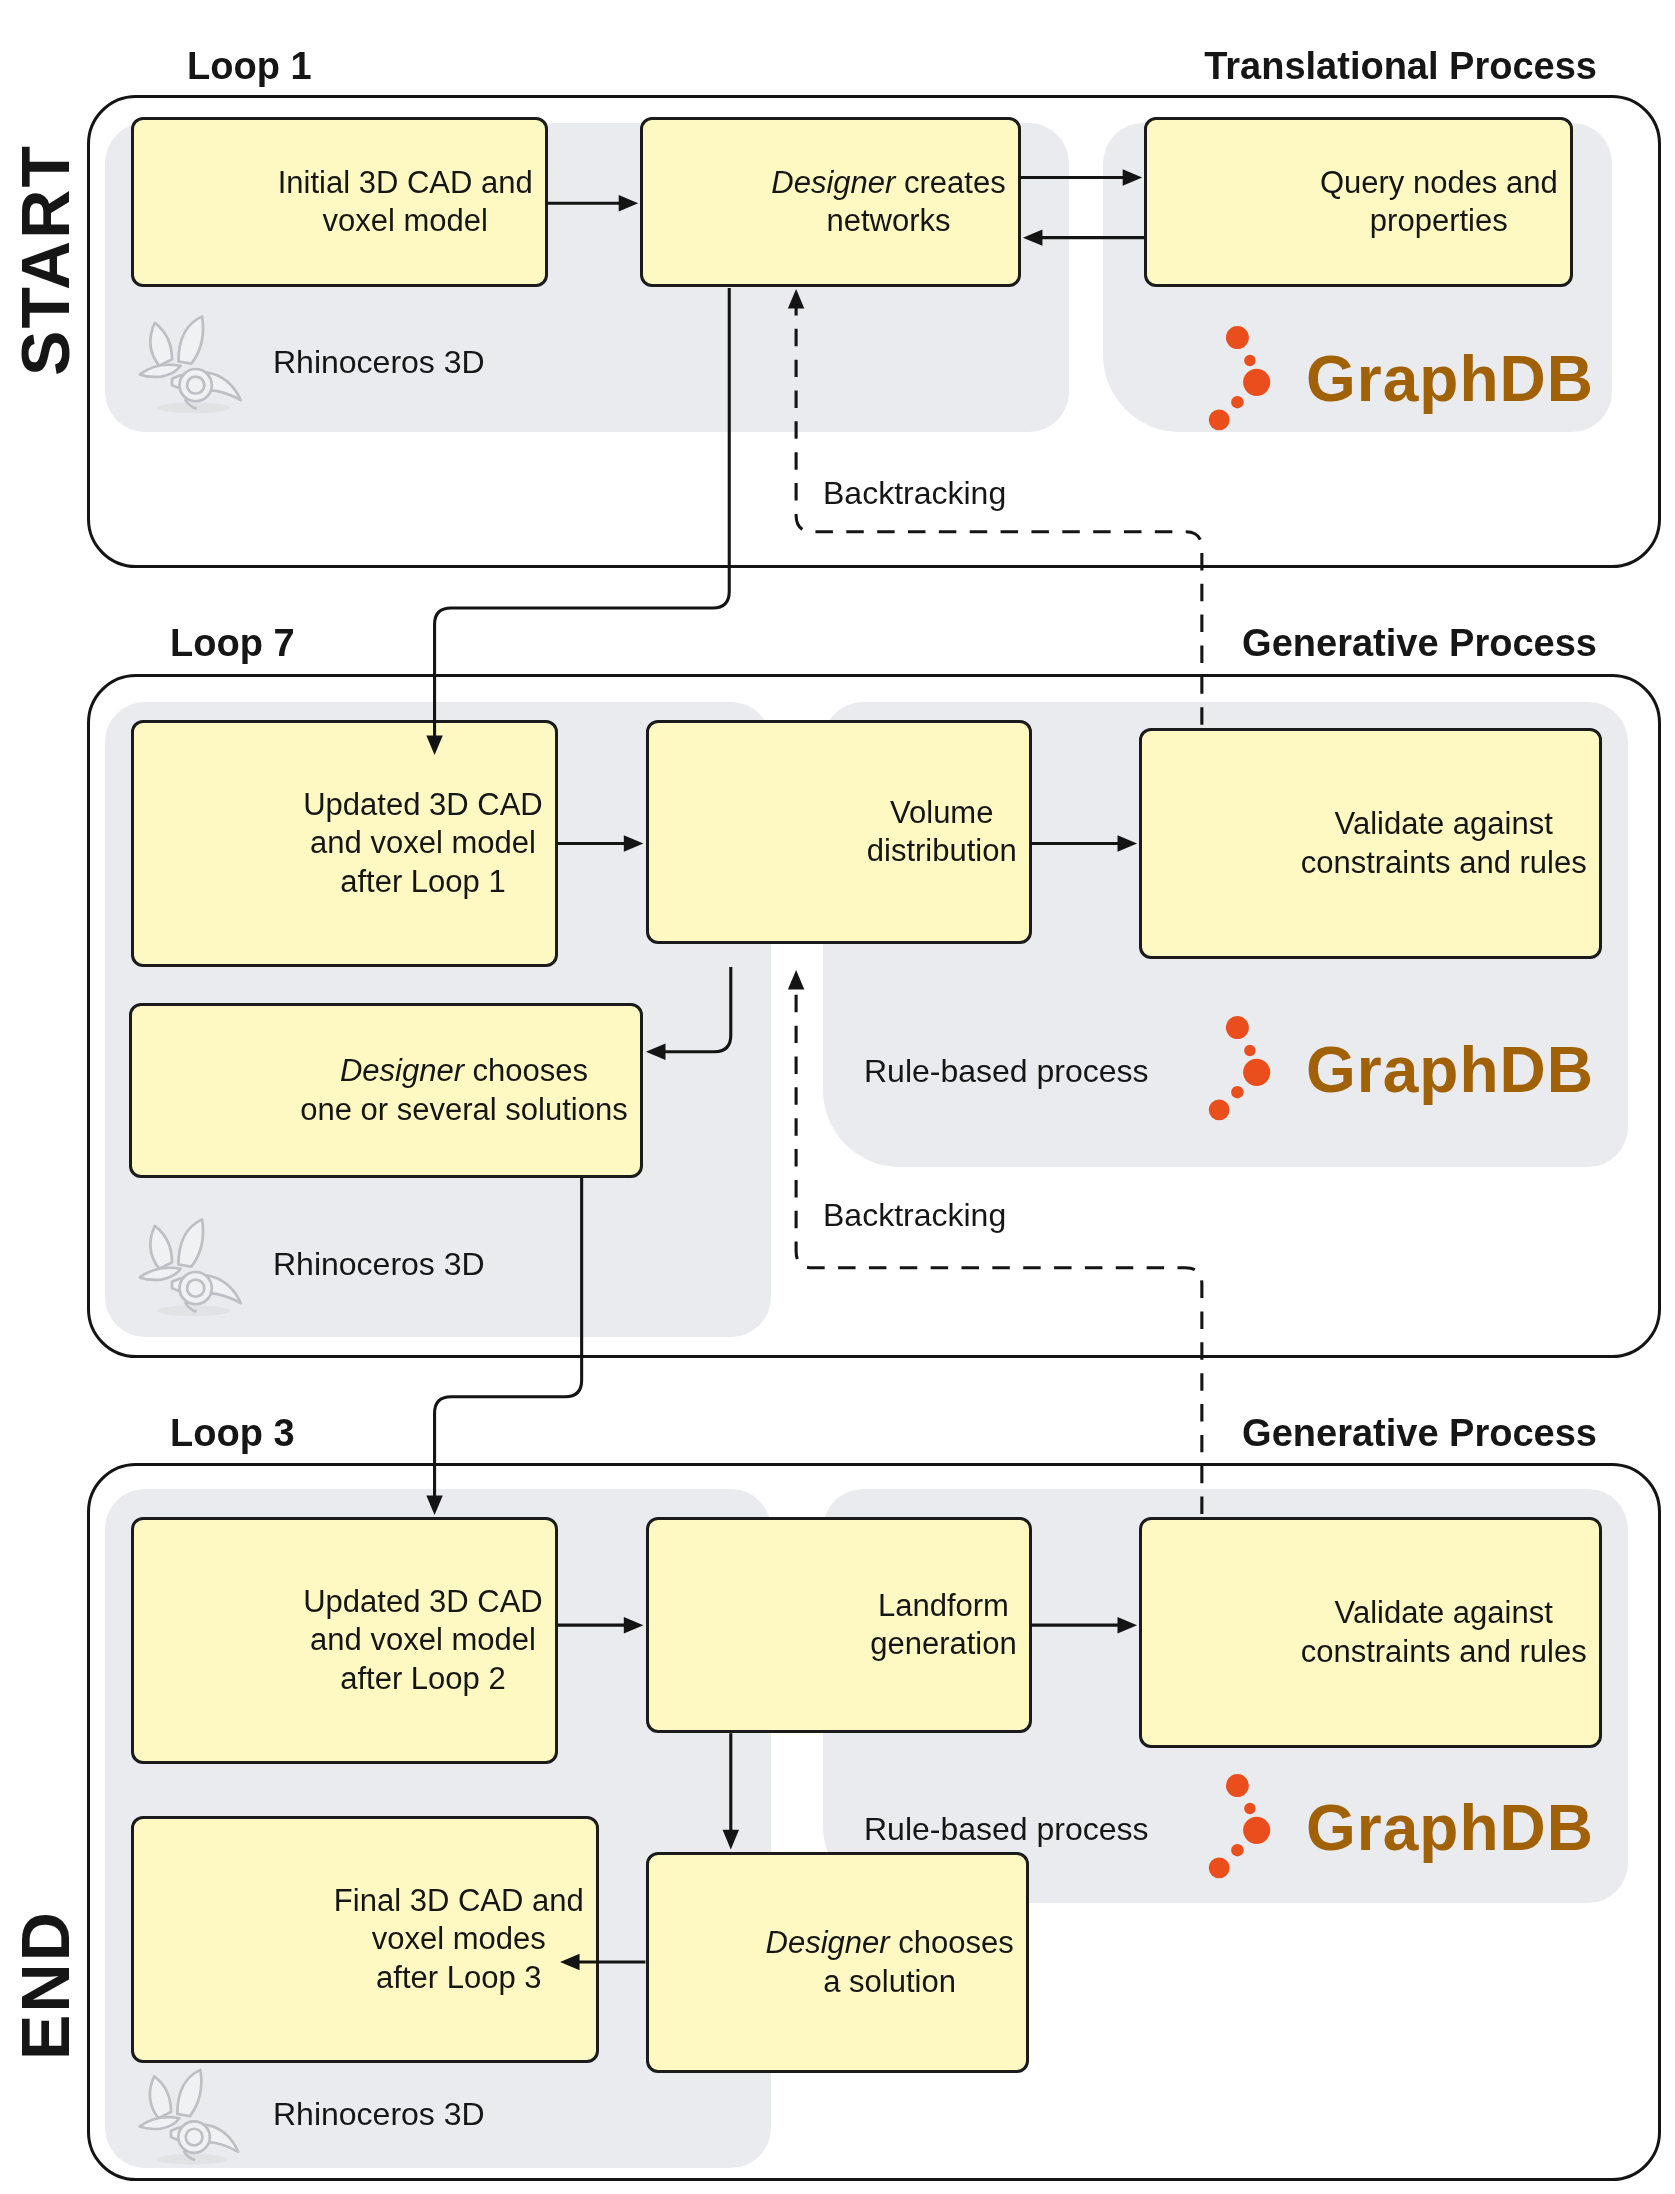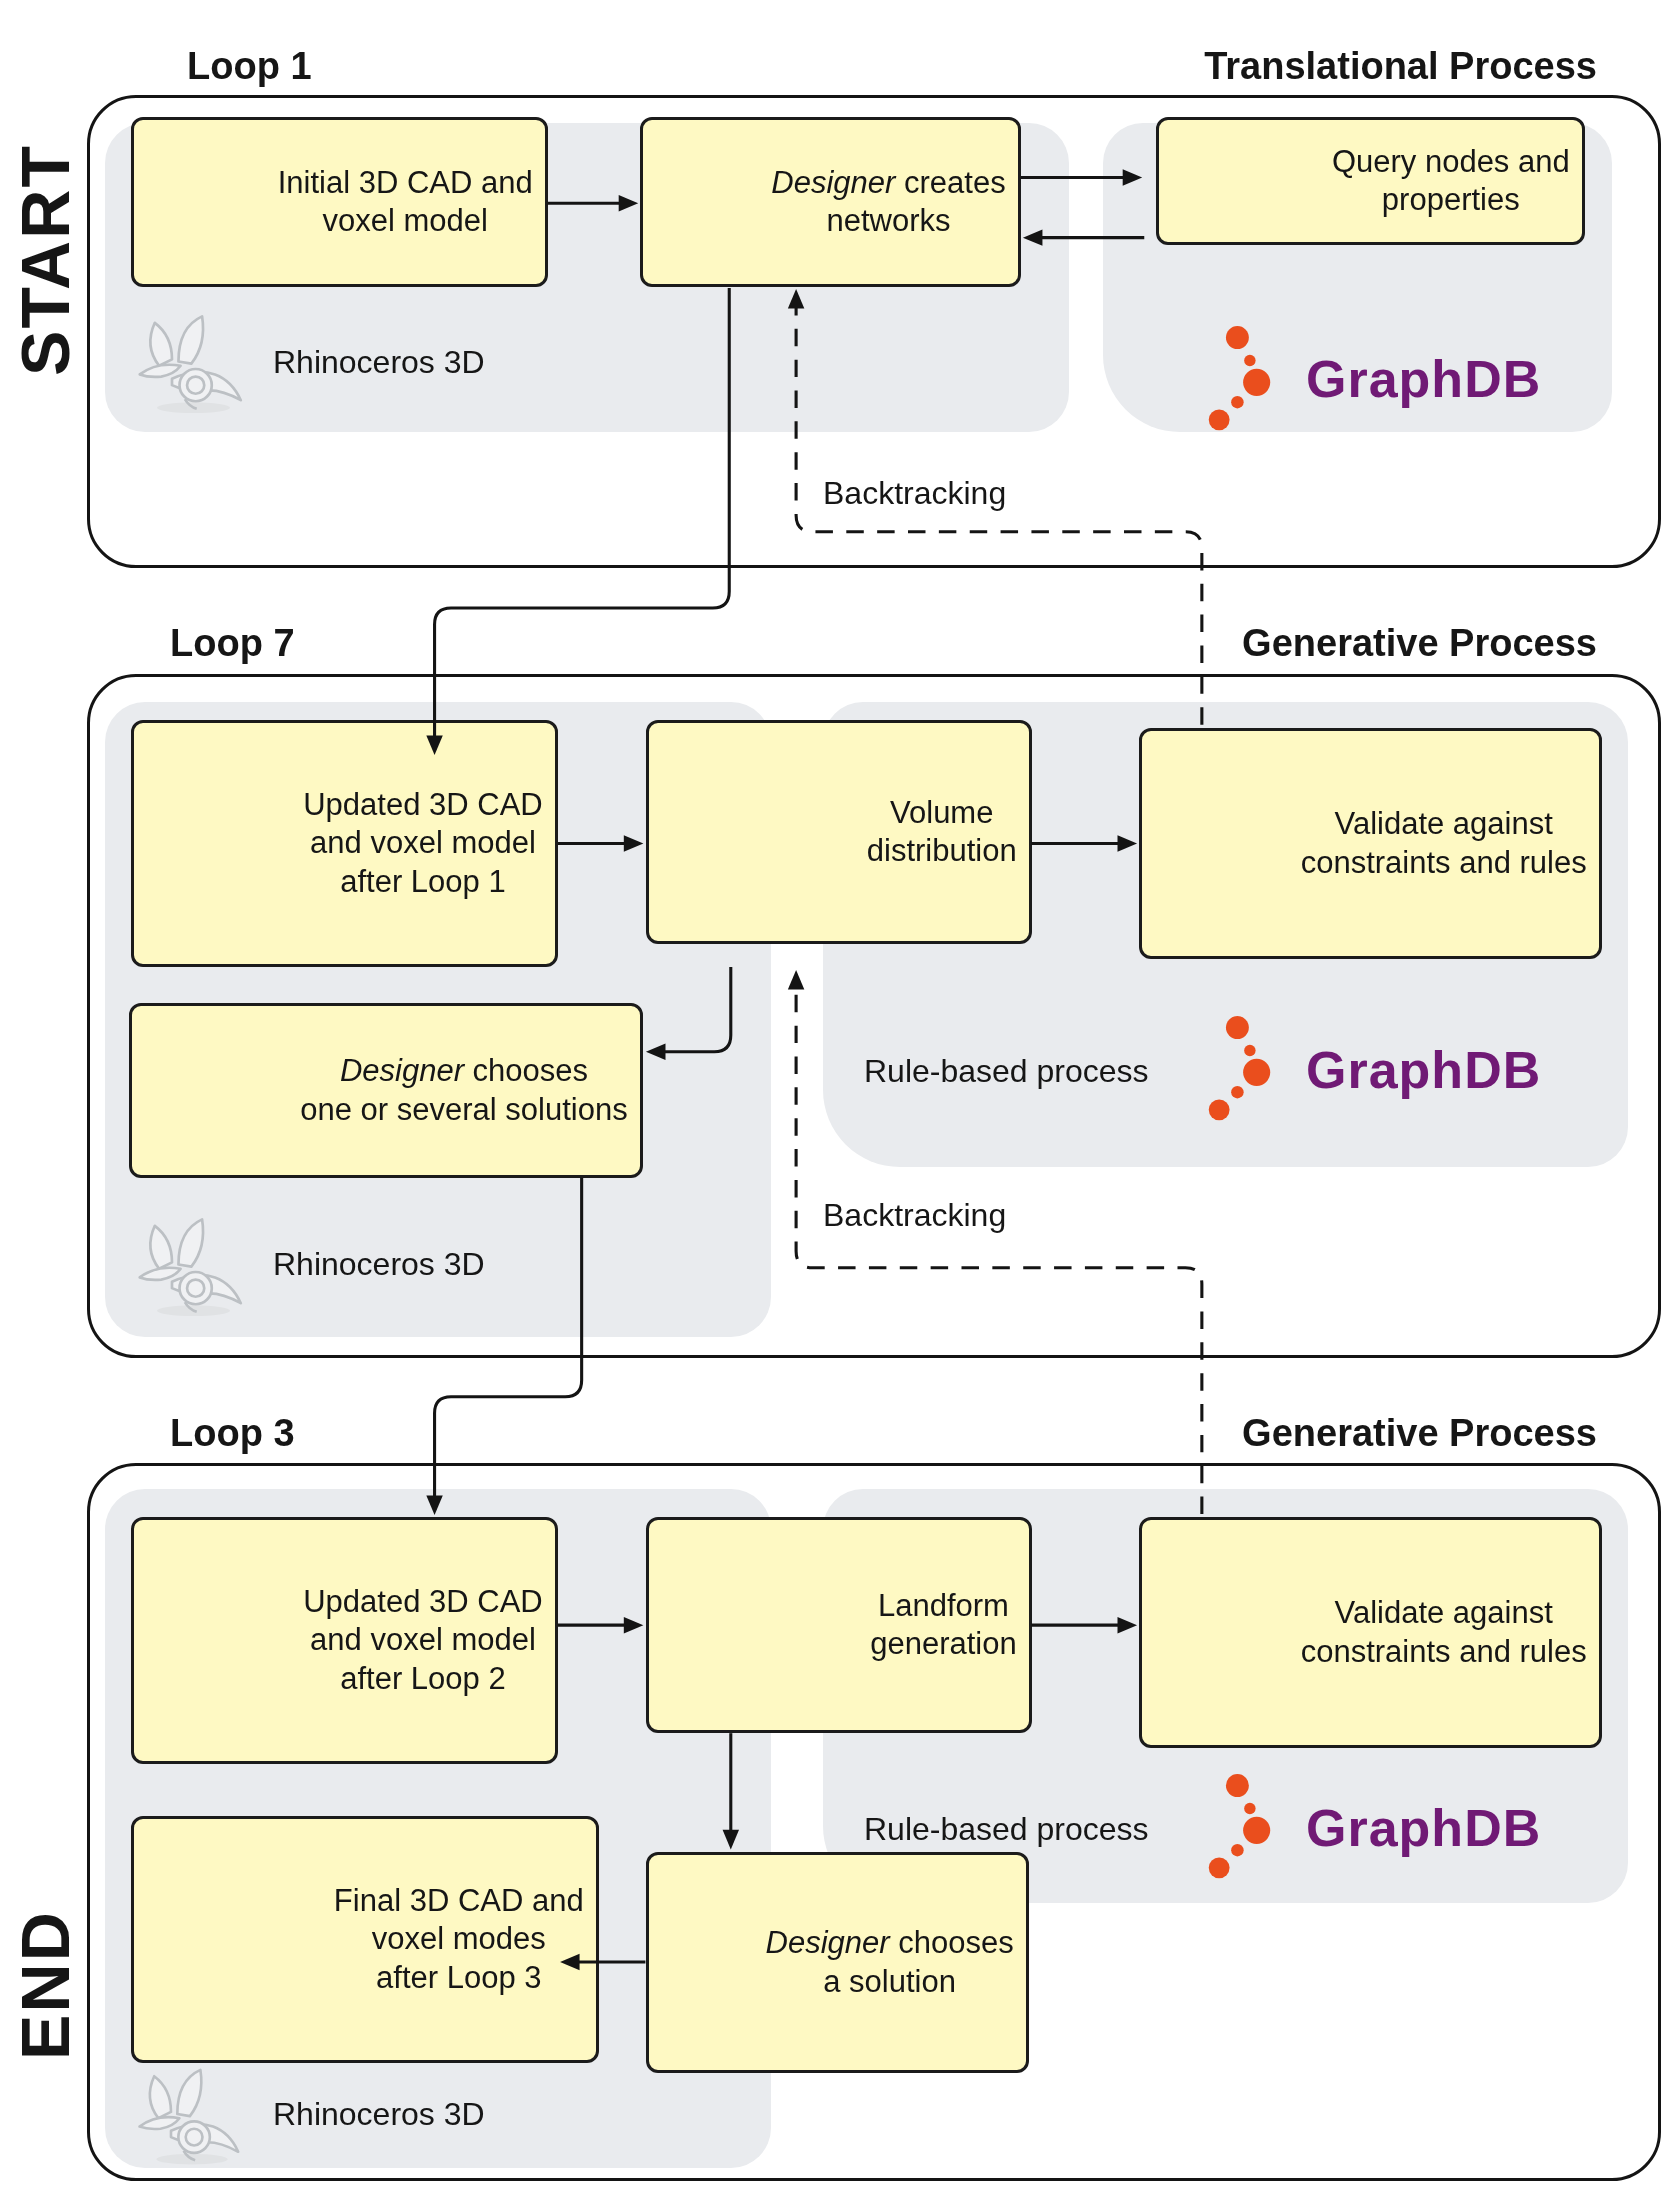--- a/index.html
+++ b/index.html
@@ -31,22 +31,22 @@
   .section-label { position:absolute; font-weight:bold; font-size:38px; letter-spacing:0px; }
   .side-label {
     position:absolute; font-weight:bold; font-size:68px; letter-spacing:2.1px;
     transform:translate(-50%,-50%) rotate(-90deg); white-space:nowrap;
   }
   .caption { position:absolute; font-size:32px; transform:translateY(-50%); white-space:nowrap; }
   .backtracking-label { position:absolute; font-size:32px; transform:translateY(-50%); white-space:nowrap; }
 
   
   .graphdb-word {
-    position:absolute; transform:translateY(-50%); font-size:52px; font-weight:bold;
-    color:#701a75; letter-spacing:1px; white-space:nowrap;
+    position:absolute; transform:translateY(-50%); font-size:64px; font-weight:bold;
+    color:#a16207; letter-spacing:1px; white-space:nowrap;
   }
 
   svg.overlay { position:absolute; left:0; top:0; pointer-events:none; }
   .icon-slot { position:absolute; }
 </style>
 </head>
 <body>
 
 <div class="side-label" style="left:45px; top:260px;">START</div>
 <div class="side-label" style="left:45px; top:1985px;">END</div>
@@ -59,21 +59,21 @@
 <div class="panel right-lobe" style="left:1103px; top:123px; width:509px; height:309px;"></div>
 
 <div class="node" style="left:131px; top:117px; width:417px; height:170px;">
   <span>Initial 3D CAD and
 voxel model</span>
 </div>
 <div class="node" style="left:640px; top:117px; width:381px; height:170px;">
   <span><i class="em">Designer</i><span> creates
 networks</span></span>
 </div>
-<div class="node" style="left:1144px; top:117px; width:429px; height:128px;margin-left:12px;">
+<div class="node" style="left:1144px; top:117px; width:429px; height:170px;">
   <span>Query nodes and
 properties</span>
 </div>
 
 <div class="icon-slot" style="left:129px; top:306px; width:129px; height:111px;">
   <svg width="129" height="111" viewBox="0 0 120 100">
     <ellipse cx="60" cy="93" rx="34" ry="5" fill="#e0e2e4"></ellipse>
     <g fill="#f0f1f3" stroke="#bcc0c4" stroke-width="2.5" stroke-linejoin="round">
       <path d="M28,54 Q14,36 24,14 Q40,26 40,48 Z"></path>
       <path d="M46,50 Q46,18 68,8 Q72,34 58,52 Z"></path>

